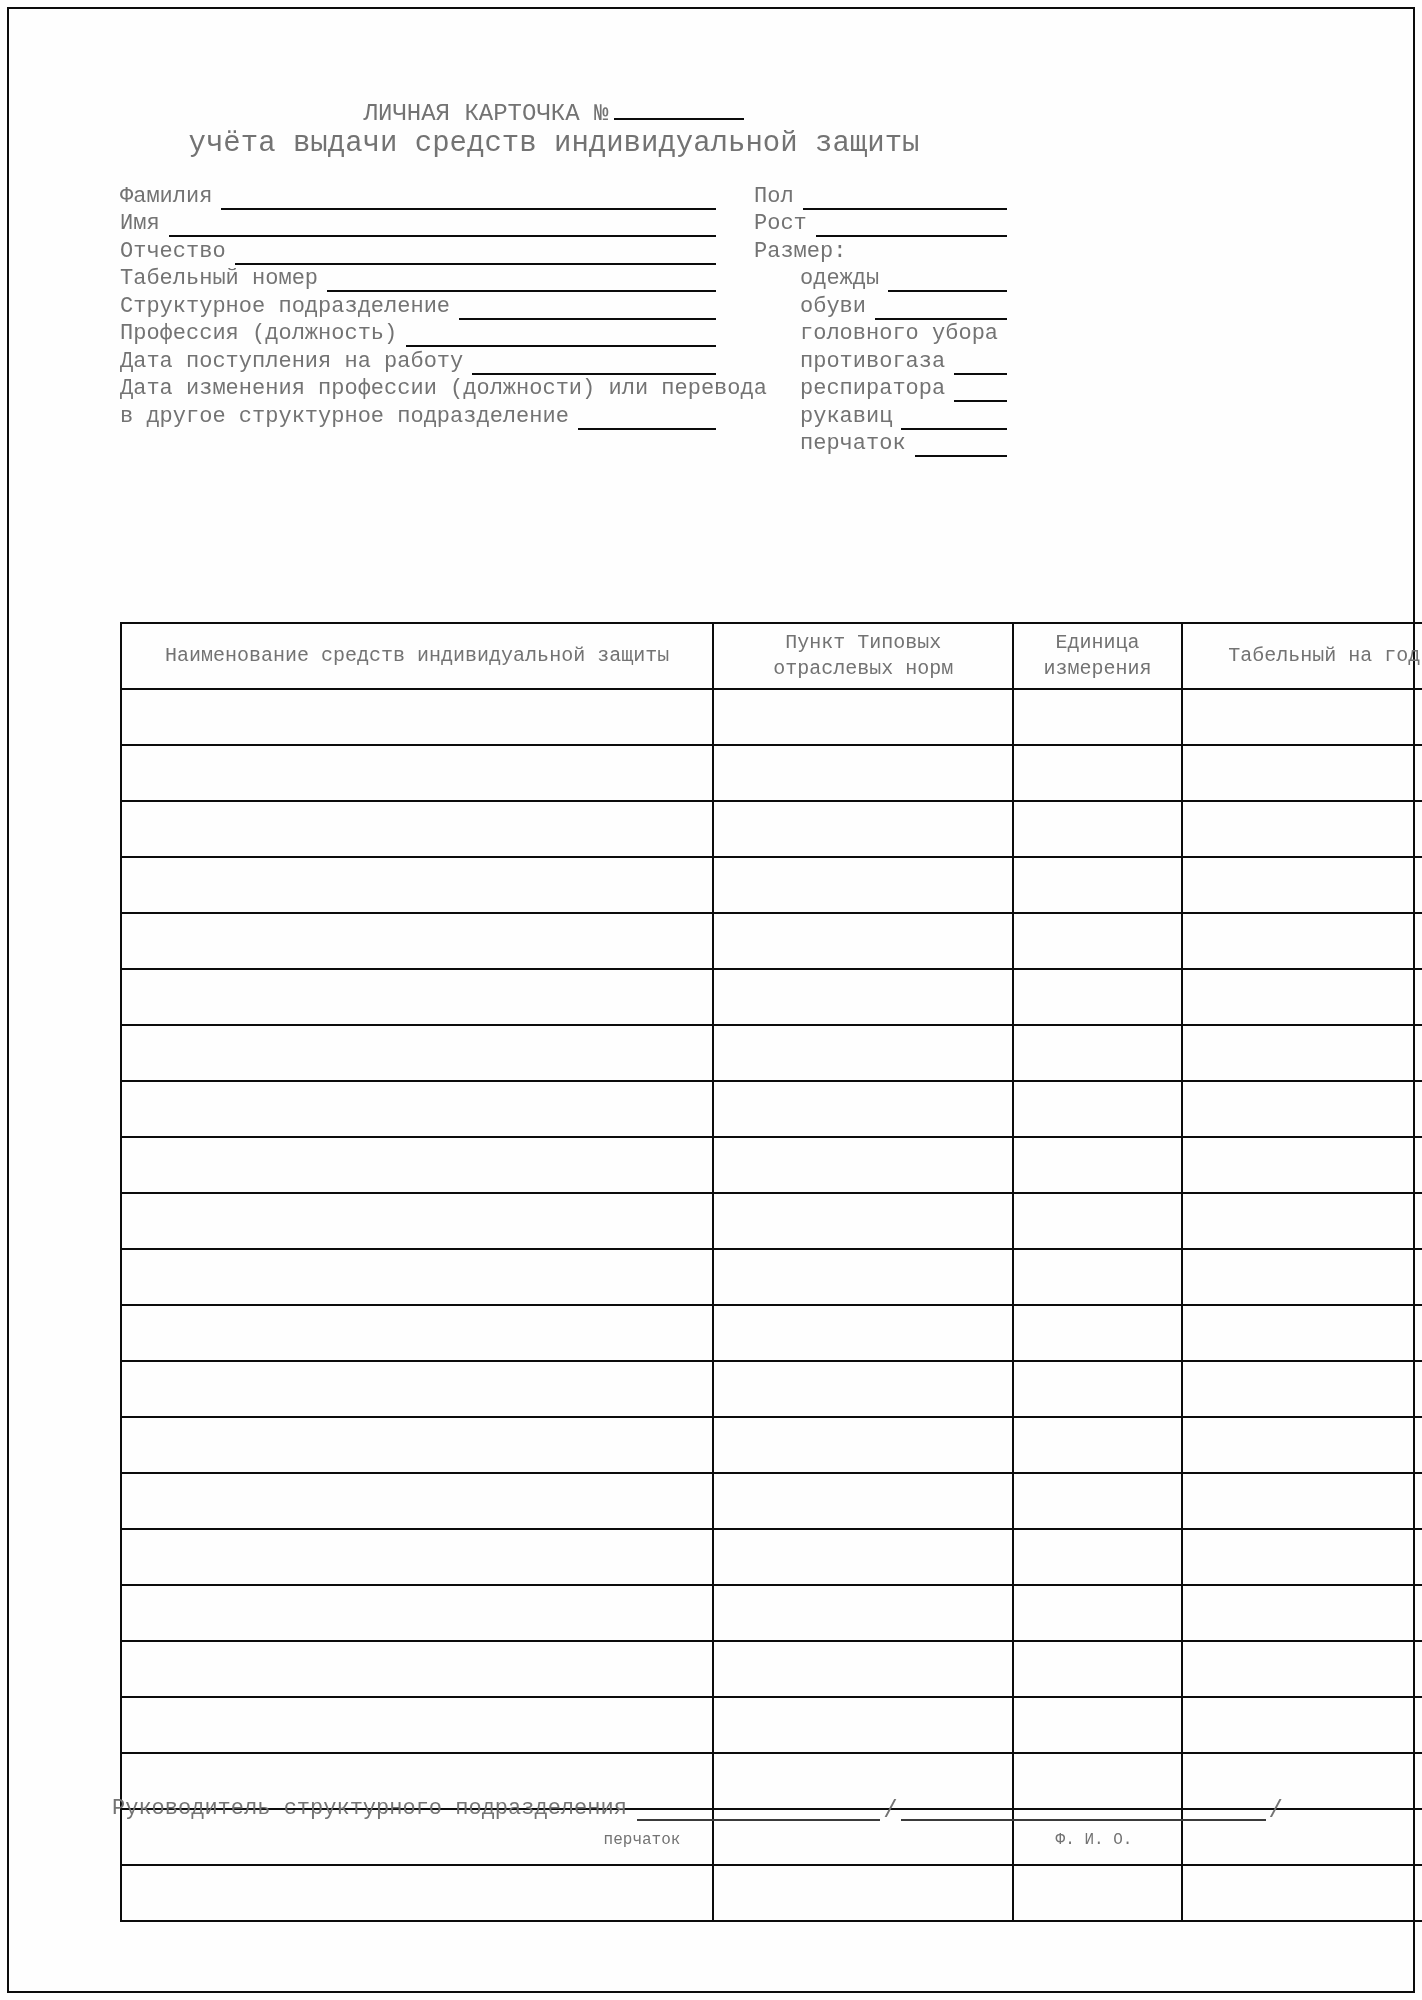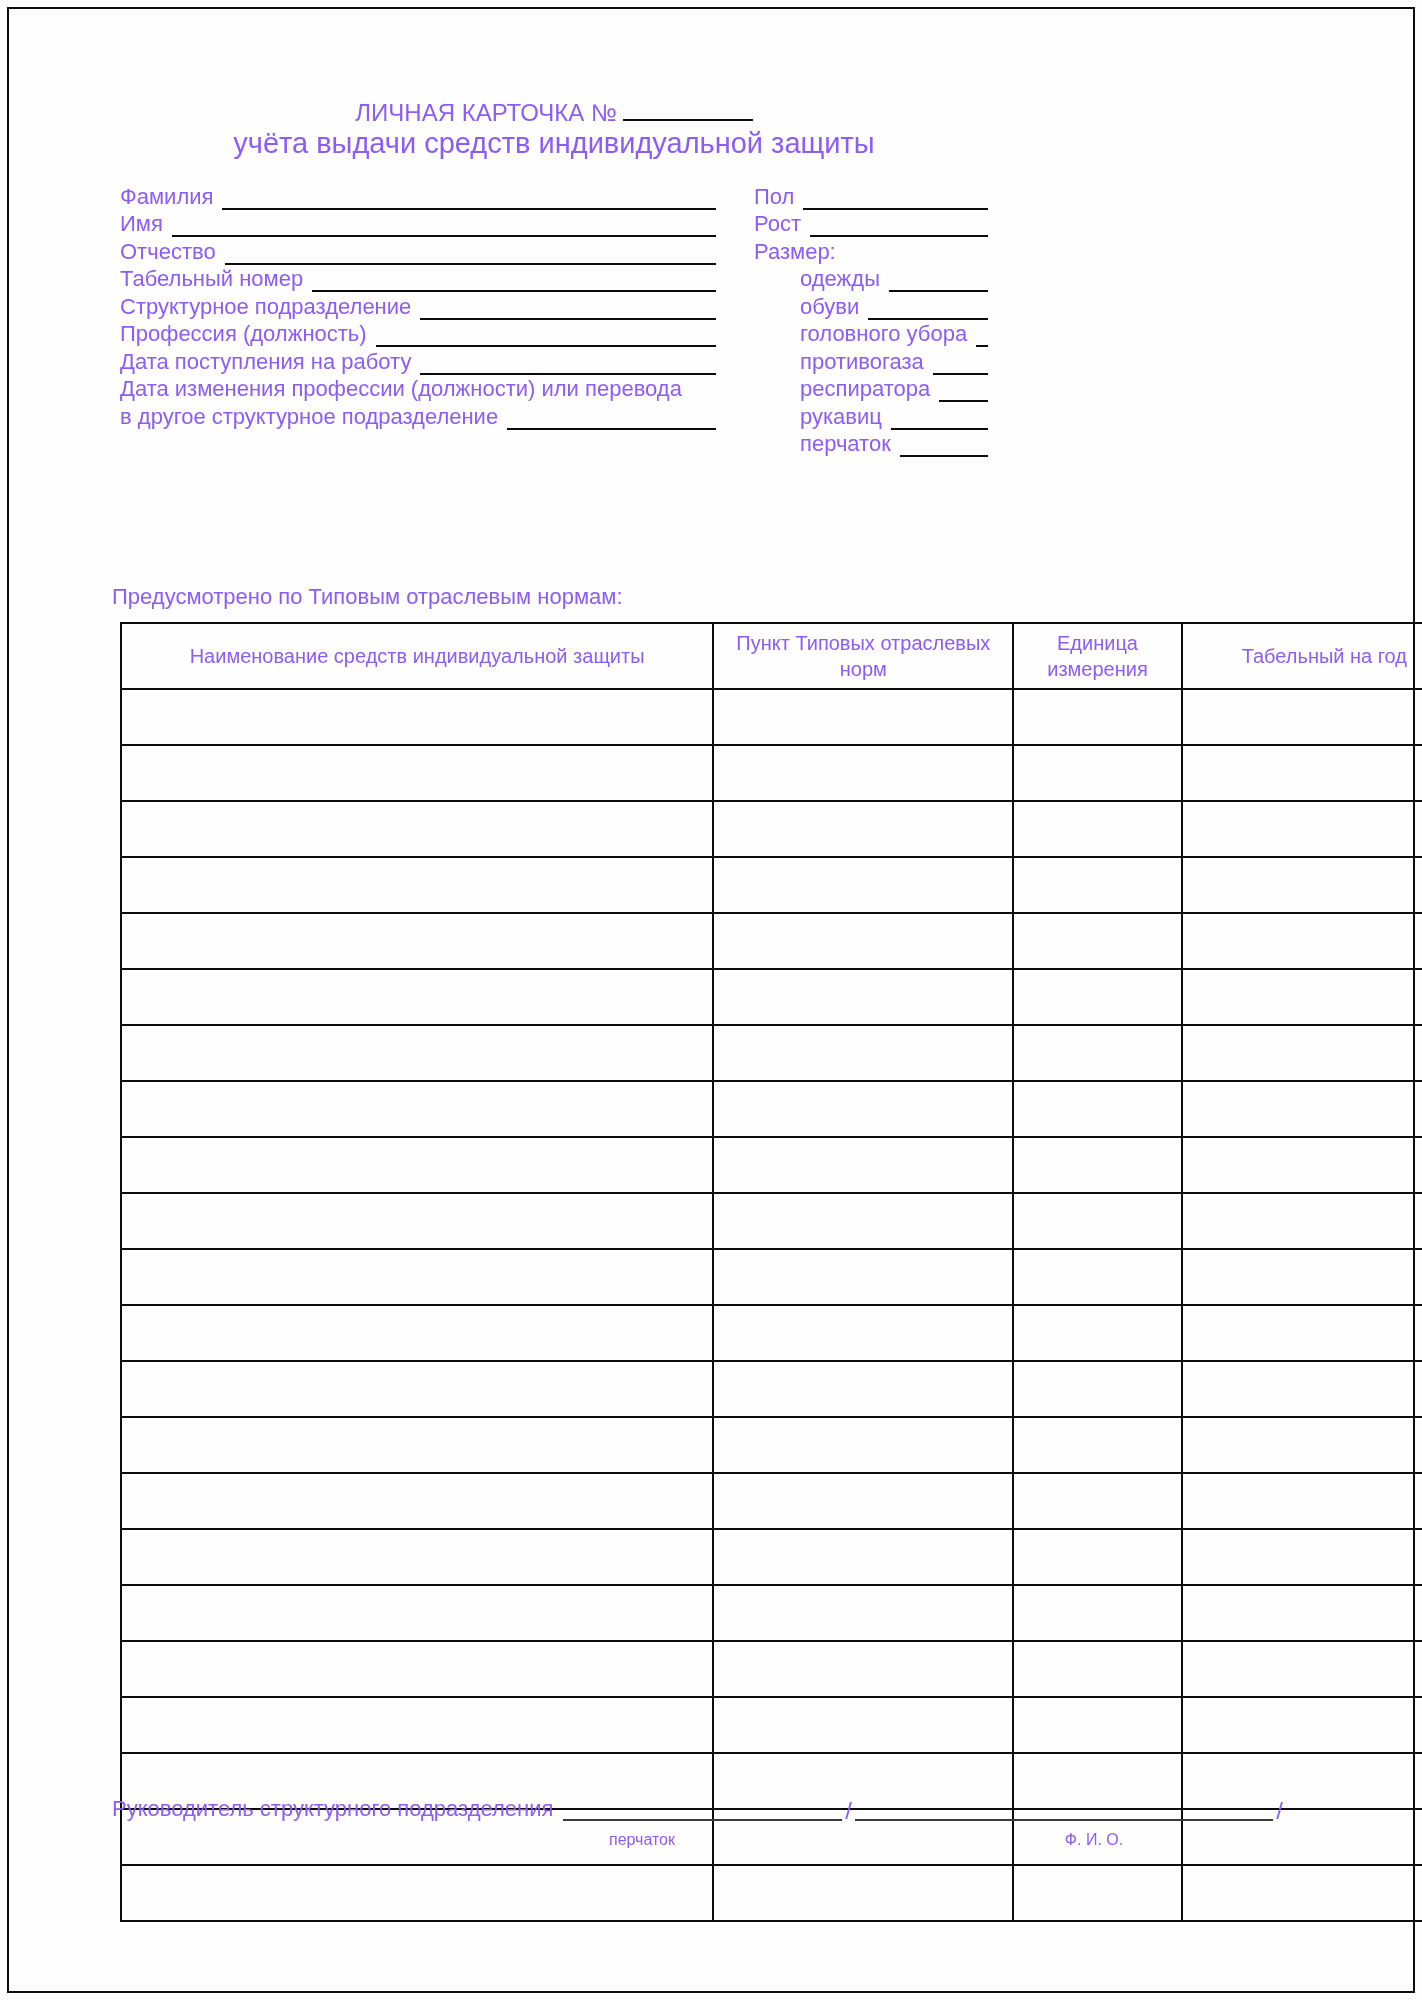--- a/index.html
+++ b/index.html
@@ -2,22 +2,22 @@
 <html><head>
 <meta charset="utf-8">
 <style>
   html, body { margin: 0; padding: 0; background: #e8e8e8; }
   .page {
     position: relative;
     width: 1422px;
     height: 2000px;
     margin: 0 auto;
     background: #fefefe;
-    color: #8b5cf6;
-    font-family: Liberation Sans, sans-serif;
+    color: #737373;
+    font-family: Liberation Mono, monospace;
     overflow: hidden;
   }
   .border-frame {
     position: absolute;
     inset: 7px;
     border: 2px solid #0c0c0c;
     pointer-events: none;
   }
 
   
@@ -222,21 +222,20 @@
           <span class="flabel">рукавиц</span>
           <span class="blank"></span>
         </div>
         <div class="field-row indent">
           <span class="flabel">перчаток</span>
           <span class="blank"></span>
         </div>
       </div>
   </div>
 
-  <div class="norms-caption">Предусмотрено по Типовым отраслевым нормам:</div>
 
   <table class="norms">
     <colgroup id="norms-colgroup">
         <col style="width: 44%;">
         <col style="width: 22.3%;">
         <col style="width: 12.5%;">
         <col style="width: 21.2%;">
       </colgroup>
     <thead>
       <tr id="norms-head-row">

